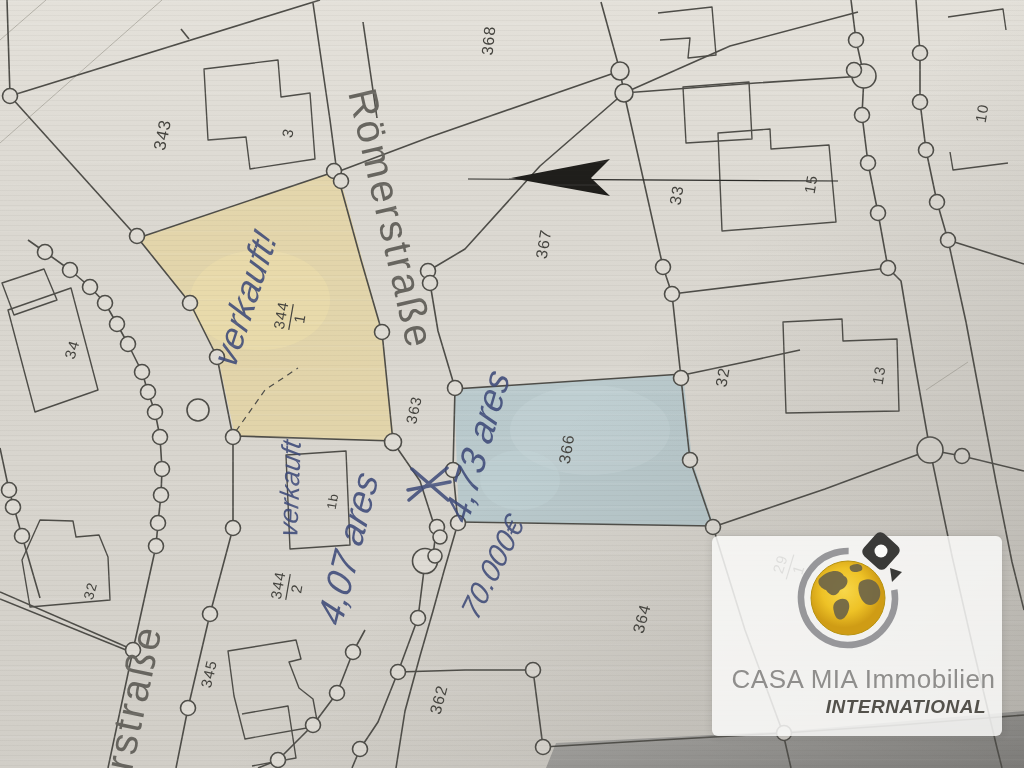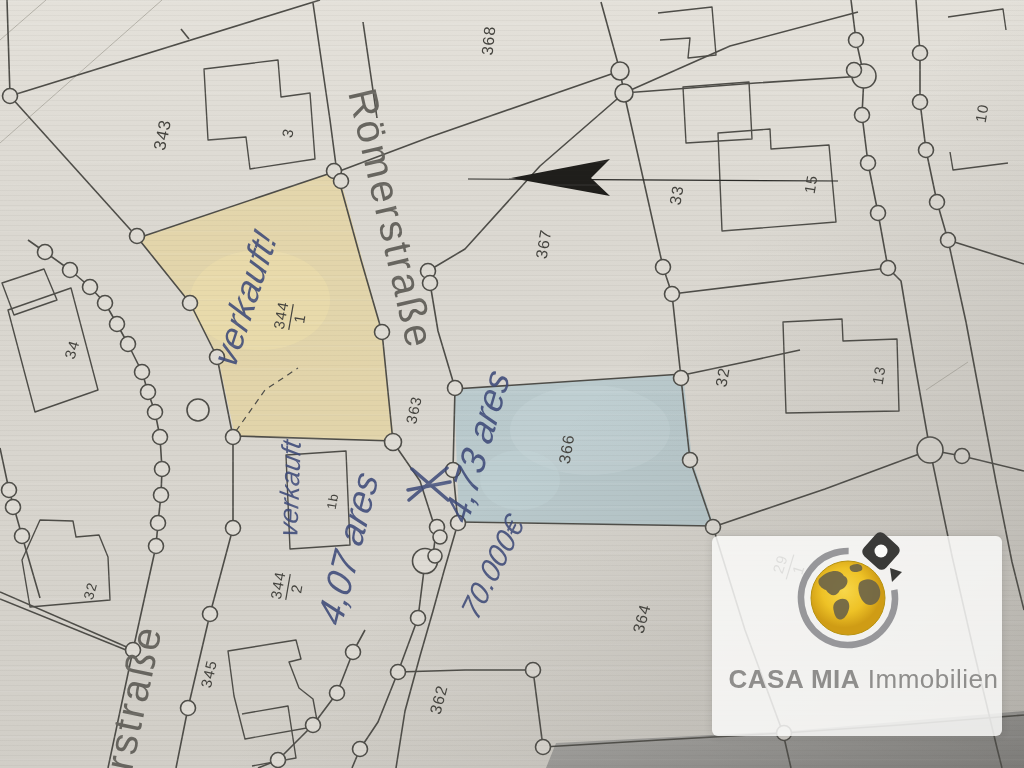--- a/index.html
+++ b/index.html
@@ -13,21 +13,21 @@
     background:linear-gradient(135deg,rgba(90,88,85,0) 55%,rgba(90,88,85,.14) 82%,rgba(80,78,75,.26) 100%);}
   svg text{user-select:none;}
   .plabel{fill:#45443f;letter-spacing:1px;}
   .street{fill:#67655f;letter-spacing:3px;}
   .hw{font-style:italic;}
   .logo{position:absolute;left:712px;top:536px;width:290px;height:200px;
     background:rgba(252,252,250,.84);border-radius:6px;box-shadow:0 0 8px rgba(40,40,38,.15);}
   .logo .globe-svg{position:absolute;left:78px;top:2px;width:140px;height:130px;overflow:visible;}
   .logo .line1{position:absolute;top:128px;left:0;right:0;text-align:center;
     font-size:26px;color:#8f8e8c;letter-spacing:.5px;white-space:nowrap;}
-  .logo .line1 .brand{font-weight:700;margin-left:13px;}
+  .logo .line1 .brand{font-weight:400;margin-left:13px;}
   .logo .line2{position:absolute;top:160px;right:16px;font-style:italic;font-weight:700;
     font-size:19px;color:#53514b;letter-spacing:.5px;}
 </style>
 </head>
 <body>
 
 <div id="stage">
   <svg id="map" width="1024" height="768" viewBox="0 0 1024 768">
       <polygon points="138,238 334,172 341,181 382,332 394,441 235,436 218,357 190,303" fill="#e9d48d" fill-opacity="0.55"></polygon>
       <polygon points="454,389 683,374 692,460 714,526 459,522" fill="#adc5cc" fill-opacity="0.72"></polygon>
@@ -236,14 +236,15 @@
         <path d="M30,40 C38,32 50,30 54,38 C60,40 58,50 50,52 C46,60 40,58 36,52 C30,50 26,44 30,40 Z"></path>
         <path d="M48,62 C56,58 62,64 58,74 C54,84 46,84 44,74 C42,68 44,64 48,62 Z"></path>
         <path d="M70,44 C78,38 88,42 90,52 C92,62 84,70 76,66 C70,62 66,50 70,44 Z"></path>
         <path d="M60,28 C66,24 74,26 72,32 C66,36 58,34 60,28 Z"></path>
       </g>
       <rect x="76" y="-2" width="30" height="30" rx="6" fill="#3a3a38" transform="rotate(42 91 13)"></rect>
       <circle cx="91" cy="13" r="6.5" fill="#fbfbf9"></circle>
       <path d="M100,30 L112,34 L102,44 Z" fill="#3a3a38"></path>
     </svg>
     <div class="line1"><span class="brand">CASA MIA</span><span> Immobilien</span></div>
+    <div class="line2">INTERNATIONAL</div>
   </div>
 </div>
 
 </body></html>

